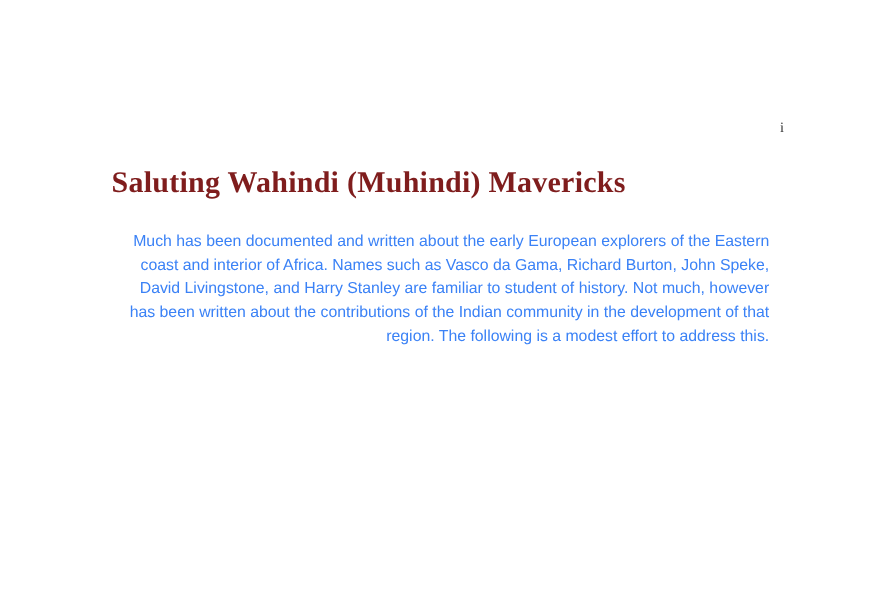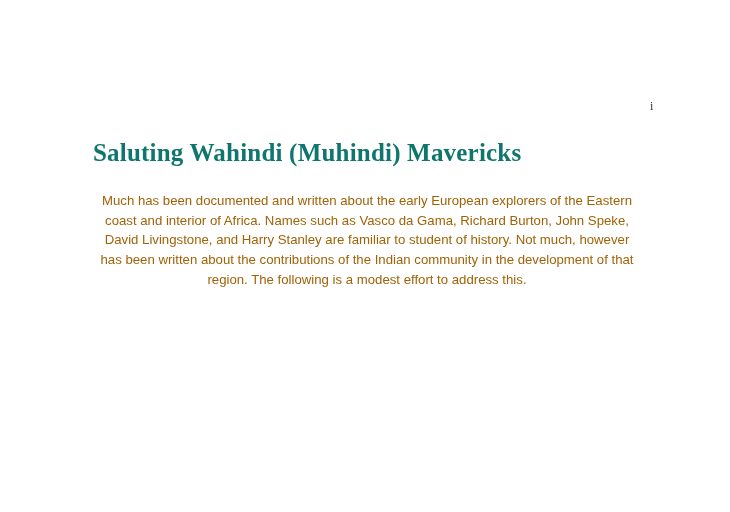--- a/index.html
+++ b/index.html
@@ -30,33 +30,33 @@
   }
   .doc-title {
     position: absolute;
     top: 122px;
     left: 93px;
     width: 560px;
     font-family: "Liberation Serif", serif;
     font-weight: bold;
     font-size: 25px;
     line-height: 1.15;
-    color: #0f766e;
+    color: #7f1d1d;
     letter-spacing: 0.2px;
   }
   .doc-body {
     position: absolute;
     top: 178px;
     left: 93px;
     width: 548px;
     font-family: "Liberation Sans", sans-serif;
     font-size: 13.2px;
     line-height: 19.6px;
-    color: #a16207;
-    text-align: center;
+    color: #3b82f6;
+    text-align: right;
   }
 </style>
 </head>
 <body>
 
 <div class="page">
 
   <div class="corner-mark">i</div>
 
   <h1 class="doc-title">Saluting Wahindi (Muhindi) Mavericks</h1>

